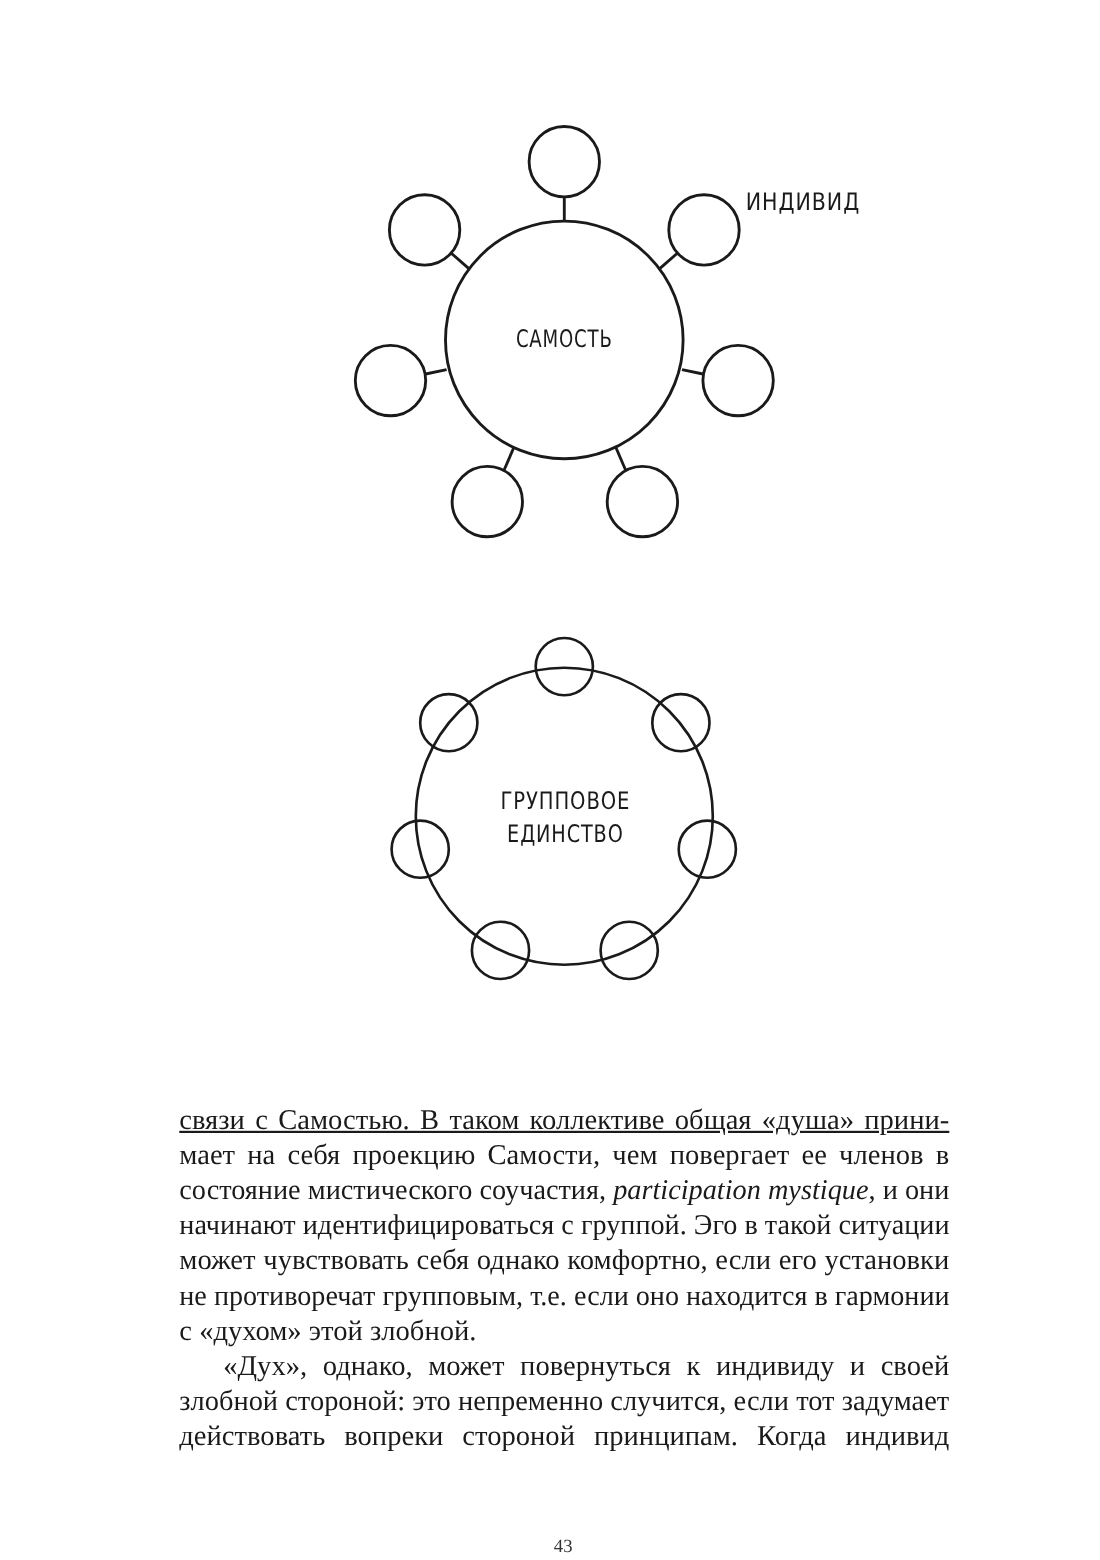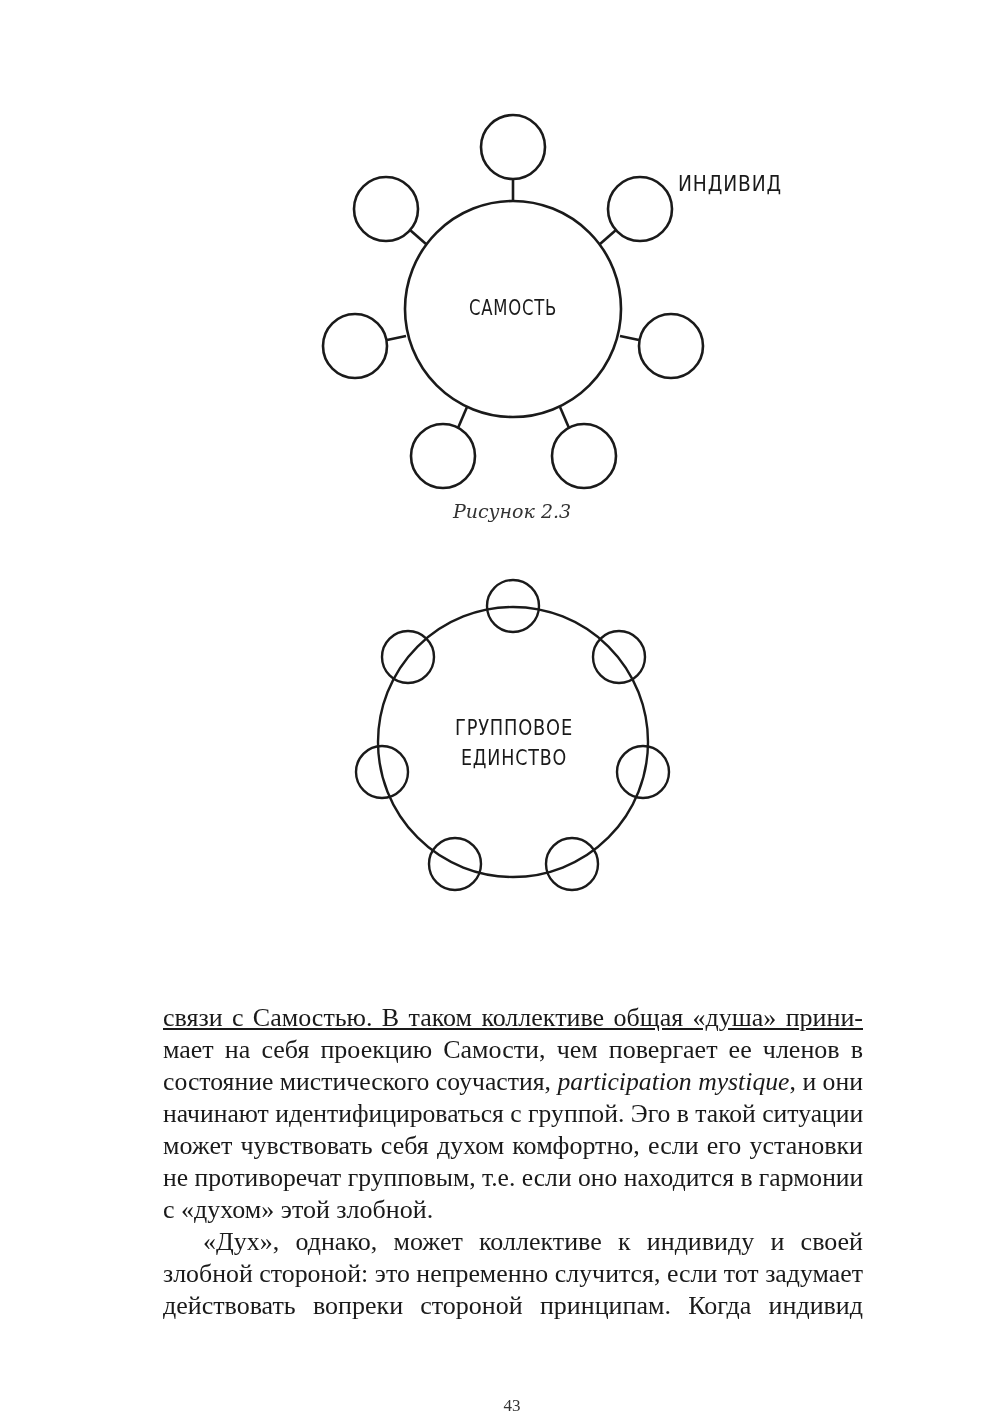--- a/index.html
+++ b/index.html
@@ -91,30 +91,29 @@
       <circle cx="643" cy="772" r="26"></circle>
       <circle cx="572" cy="864" r="26"></circle>
       <circle cx="455" cy="864" r="26"></circle>
       <circle cx="382" cy="772" r="26"></circle>
       <circle cx="408" cy="657" r="26"></circle>
     </g>
     <text class="diagram-label" x="514" y="735" font-size="22" text-anchor="middle" textLength="118" lengthAdjust="spacingAndGlyphs">ГРУППОВОЕ</text>
     <text class="diagram-label" x="514" y="765" font-size="22" text-anchor="middle" textLength="106" lengthAdjust="spacingAndGlyphs">ЕДИНСТВО</text>
   </svg>
 
-  <div class="caption" style="top:500px;">Рисунок 2.3</div>
 
   <div class="body-text" style="top:1002px;">
     <div class="line" style="top:0px;text-decoration:underline;">связи с Самостью. В таком коллективе общая «душа» прини-</div>
     <div class="line" style="top:32px;">мает на себя проекцию Самости, чем повергает ее членов в</div>
     <div class="line" style="top: 64px; transform-origin: left top; width: 708px; transform: scaleX(0.988701);"><span>состояние мистического соучастия, </span> <span class="it">participation mystique</span><span>, и они</span></div>
     <div class="line" style="top: 96px; transform-origin: left top; width: 710px; transform: scaleX(0.985915);">начинают идентифицироваться с группой. Эго в такой ситуации</div>
-    <div class="line" style="top:128px;">может чувствовать себя духом комфортно, если его установки</div>
+    <div class="line" style="top:128px;">может чувствовать себя однако комфортно, если его установки</div>
     <div class="line" style="top: 160px; transform-origin: left top; width: 711px; transform: scaleX(0.984529);">не противоречат групповым, т.е. если оно находится в гармонии</div>
     <div class="line last" style="top:192px;">с «духом» этой злобной.</div>
 
-    <div class="line indent" style="top:224px;">«Дух», однако, может коллективе к индивиду и своей</div>
+    <div class="line indent" style="top:224px;">«Дух», однако, может повернуться к индивиду и своей</div>
     <div class="line" style="top: 256px; transform-origin: left top; width: 704px; transform: scaleX(0.994318);">злобной стороной: это непременно случится, если тот задумает</div>
     <div class="line" style="top:288px;">действовать вопреки стороной принципам. Когда индивид</div>
   </div>
 
   <div class="page-number">43</div>
 </div>
 
 </body></html>

